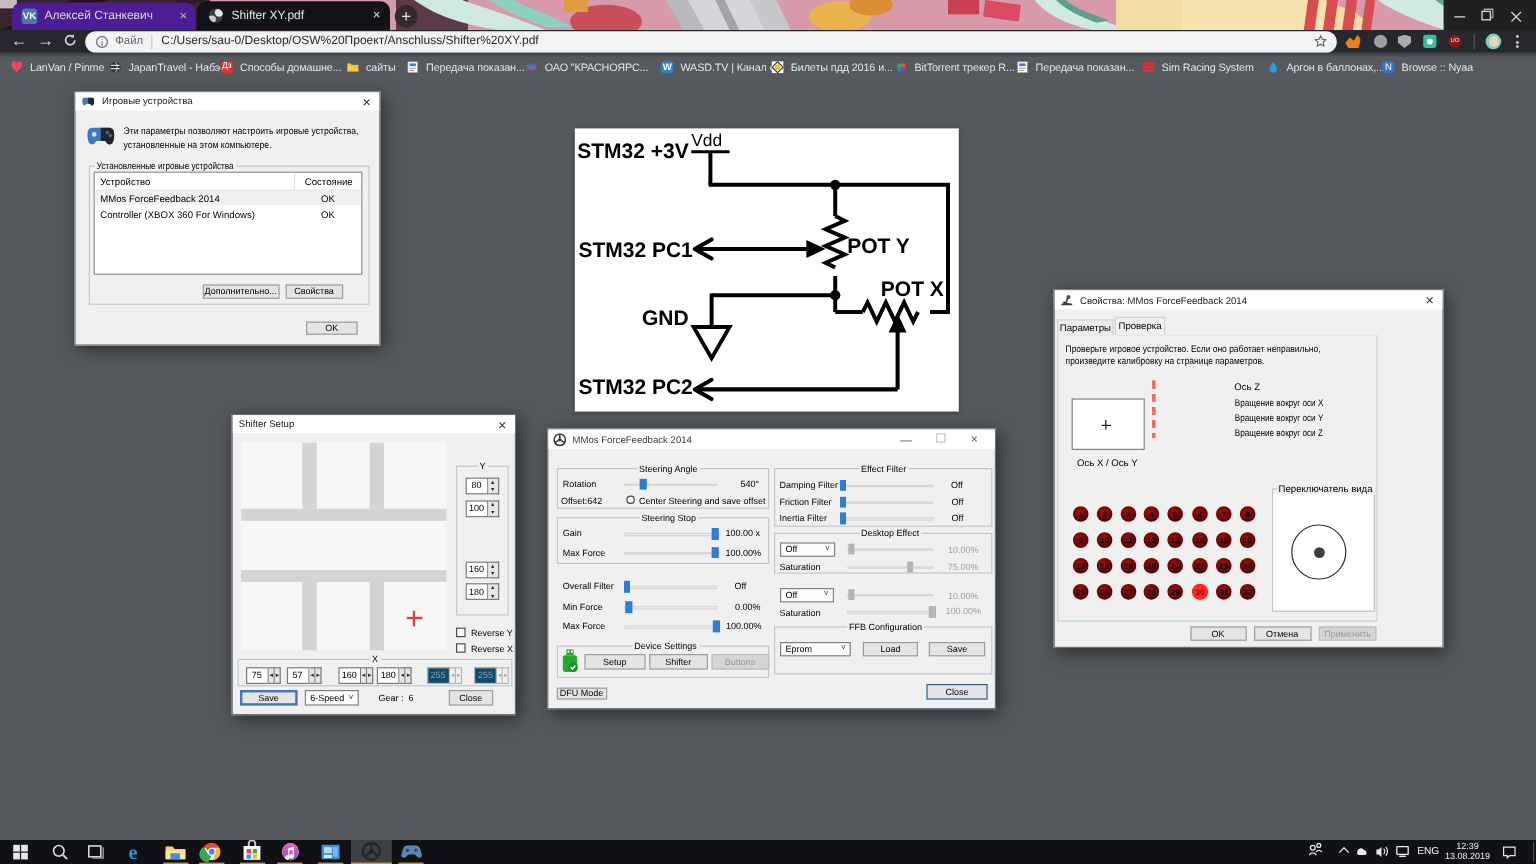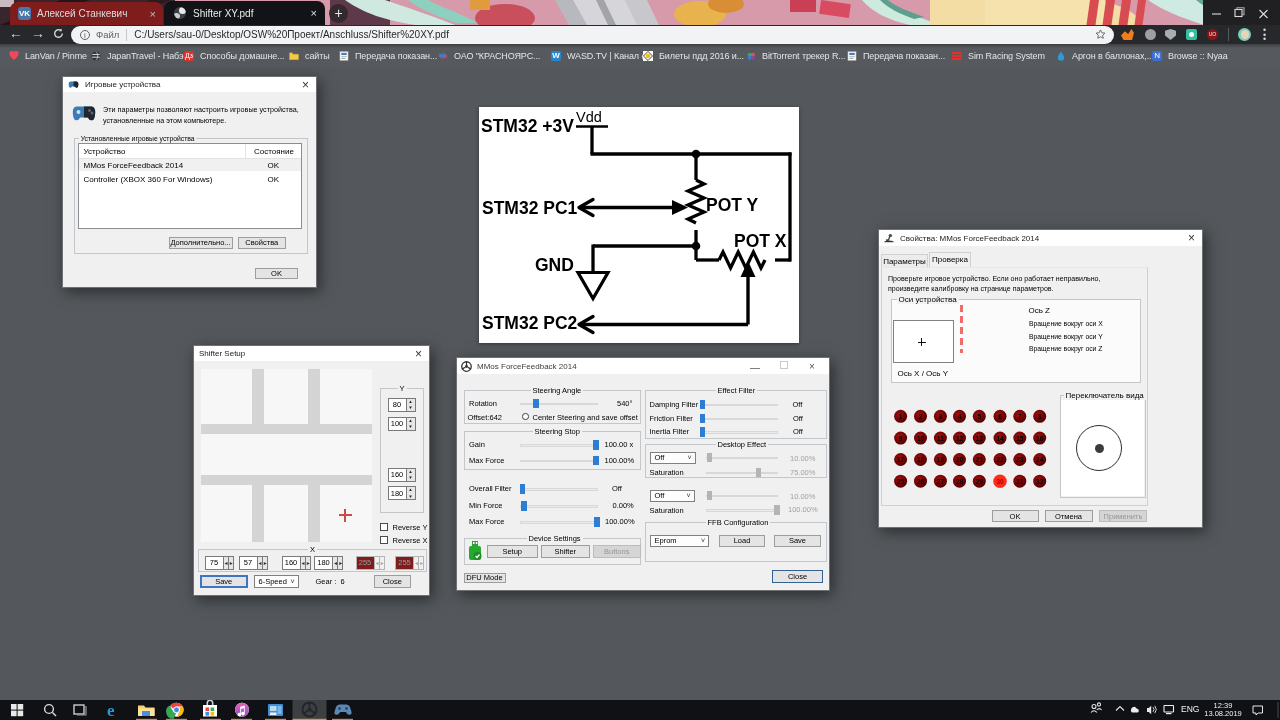--- a/index.html
+++ b/index.html
@@ -29,21 +29,21 @@
 .track{position:absolute;height:2.5px;background:#ebebeb;border:1px solid #d8d8d8}
 .thumb{position:absolute;width:5.5px;height:9.5px;background:#2d7dd2}
 .gthumb{position:absolute;width:5.5px;height:9.5px;background:#b4b4b4}
 .combo{position:absolute;background:#fdfdfd;border:1px solid #808080;font-size:7.5px;color:#000;display:flex;align-items:center;white-space:nowrap}
 .combo .ch{margin-left:auto;color:#333;font-size:7px;padding-right:3px}
 .spin{position:absolute;display:flex}
 .spin .sv{background:#fff;border:1px solid #7a7a7a;font-size:7.5px;color:#000;display:flex;align-items:center;justify-content:center}
 .chk{position:absolute;width:8px;height:8px;background:#fff;border:1px solid #4a4a4a}
 .sarr{width:9px;height:14px;border:1px solid #7a7a7a;border-left:none;font-size:4.5px;line-height:6.6px;text-align:center;background:#e6e6e6;color:#222;letter-spacing:0}
 .harr{width:5.2px;height:14px;border:1px solid #7a7a7a;border-left:none;background:#e6e6e6;color:#333;font-size:5px;line-height:13px;text-align:center;overflow:hidden}
-.spin.dis .sv{background:#7f1d1d;color:#9a9a9a;border-color:#b5b5b5}
+.spin.dis .sv{background:#0c4a6e;color:#9a9a9a;border-color:#b5b5b5}
 .spin.dis .harr{color:#a8a8a8;border-color:#b5b5b5;background:#f0f0f0}
 
 #taskbar{position:absolute;top:700px;left:0;width:1280px;height:20px;background:#101114}
 </style></head>
 <body>
 <div id="stage">
 
 <div id="tabstrip">
 <svg width="1280" height="25" viewBox="0 0 1280 25" preserveAspectRatio="none">
  <rect x="0" y="0" width="1280" height="25" fill="#d79aab"></rect>
@@ -72,21 +72,21 @@
           <rect x="1090" y="0" width="9" height="25" transform="skewX(-8)"></rect>
           <rect x="1106" y="0" width="9" height="25" transform="skewX(-8)"></rect>
           <rect x="1122" y="0" width="9" height="25" transform="skewX(-8)"></rect>
           <rect x="1138" y="0" width="8" height="25" transform="skewX(-8)"></rect>
         </g>
  <path d="M1148,0 c14,10 34,18 56,25 h40 v-25 z" fill="#cfeae2"></path>
  <path d="M1240,0 h40 v25 h-40 z" fill="#bfe4da"></path>
  <path d="M1196,0 c10,8 22,14 36,20 l8,-4 c-14,-6 -26,-10 -34,-16 z" fill="#68a796"></path>
 </svg>
 
-<div class="tab" style="left:10px;width:153px;background:#7f1d1d">
+<div class="tab" style="left:10px;width:153px;background:#4c1d95">
   <div style="width:13px;height:13px;border-radius:3px;background:#4a76a8;color:#fff;font-size:8px;font-weight:bold;text-align:center;line-height:13px;margin:0 6px 0 8px">VK</div>
   <div class="ttl" style="width:100px">Алексей Станкевич</div>
   <div class="tx" style="margin-right:7px">×</div>
 </div>
 
 <div class="tab" style="left:164px;width:161px;background:#121316;top:1px;height:24px">
   <div style="width:12px;height:12px;border-radius:50%;background:#3b3f44;margin:0 7px 0 10px;position:relative;overflow:hidden">
      <div style="position:absolute;left:5px;top:0px;width:7px;height:7px;border-radius:50%;background:#e9eaeb"></div>
      <div style="position:absolute;left:-1px;top:6px;width:7px;height:6px;border-radius:50%;background:#caccce"></div>
   </div>
@@ -454,39 +454,36 @@
     </div>
  <div class="combo" style="left:192.5px;top:176.5px;width:59.5px;height:12.5px">
       <span style="margin-left:4px">Eprom</span>
       <span class="ch">˅</span>
     </div>
  <div class="btn" style="left:262px;top:176.5px;width:46px;height:12.5px">Load</div>
  <div class="btn" style="left:317px;top:176.5px;width:47px;height:12.5px">Save</div>
  <div class="btn" style="left:6.5px;top:214.5px;width:42px;height:10.5px">DFU Mode</div>
  <div class="btn" style="left:315px;top:212px;width:51px;height:13px;border:1.5px solid #35618f">Close</div>
 </div>
-<div class="win" id="d4" style="left:878px;top:229px;width:325px;height:299px">
+<div class="win" id="d4" style="left:878px;top:241px;width:325px;height:299px">
  <div class="tbar" style="height:16px">
   <svg width="12" height="10" viewBox="0 0 12 10" style="margin:0 5px 0 4px">
         <path d="M1.5 8.2 Q6 6.6 10.5 8.2 L10.5 9.3 L1.5 9.3 Z" fill="#2f3c48"></path>
         <rect x="5.5" y="3.2" width="1.3" height="4.5" fill="#2f3c48" transform="rotate(18 6 5)"></rect>
         <circle cx="7.4" cy="2.6" r="1.7" fill="#3d5163"></circle>
         <rect x="3" y="6.4" width="2" height="1.4" fill="#1e2830"></rect>
       </svg>
   <span>Свойства: MMos ForceFeedback 2014</span>
   <span class="wx" style="margin-right:7px">×</span>
  </div>
  <div style="position:absolute;left:1.5px;top:36.5px;width:267px;height:239px;background:#f0f0f0;border:1px solid #d0d0d0;border-top:1px solid #e8e8e8"></div>
  <div style="position:absolute;left:2px;top:23.5px;width:47px;height:13px;background:#ececec;border:1px solid #d0d0d0;border-bottom:none;font-size:8px;text-align:center;line-height:13px"><span style="display:inline-block">Параметры</span></div>
  <div style="position:absolute;left:50px;top:21.5px;width:42px;height:15.5px;background:#f0f0f0;border:1px solid #d0d0d0;border-bottom:none;font-size:8px;text-align:center;line-height:14px;z-index:2"><span style="display:inline-block">Проверка</span></div>
  <div class="lbl" style="left:8.5px;top:44px;font-size:8px;transform:scaleX(.88);transform-origin:0 0">Проверьте игровое устройство. Если оно работает неправильно,</div>
  <div class="lbl" style="left:8.5px;top:54px;font-size:8px;transform:scaleX(.88);transform-origin:0 0">произведите калибровку на странице параметров.</div>
- <div class="grp" style="left:11.5px;top:68.5px;width:250px;height:84.5px;background:#fbfbfb">
-      <span class="gl" style="left:5px;background:#f2f2f2;font-size:8px">Оси устройства</span>
-    </div>
  <div style="position:absolute;left:14px;top:90px;width:61px;height:43px;background:#fff;border:1px solid #7e8287"></div>
  <div style="position:absolute;left:38.5px;top:111.6px;width:8px;height:1px;background:#111"></div>
  <div style="position:absolute;left:42px;top:108.1px;width:1px;height:8px;background:#111"></div>
  <span class="lbl" style="left:18.5px;top:139px;font-size:8px">Ось X / Ось Y</span>
  <div style="position:absolute;left:81px;top:74.5px;width:2.5px;height:48px;background:repeating-linear-gradient(#f26a6a 0 7px,transparent 7px 11px)"></div>
  <span class="lbl" style="left:149.5px;top:75.5px;font-size:8px">Ось Z</span>
  <span class="lbl" style="left:149.5px;top:88.5px;font-size:8px;transform:scaleX(.85);transform-origin:0 0">Вращение вокруг оси X</span>
  <span class="lbl" style="left:149.5px;top:101.5px;font-size:8px;transform:scaleX(.85);transform-origin:0 0">Вращение вокруг оси Y</span>
  <span class="lbl" style="left:149.5px;top:114px;font-size:8px;transform:scaleX(.85);transform-origin:0 0">Вращение вокруг оси Z</span>
  <svg width="166" height="101" viewBox="0 0 166 101" style="position:absolute;left:9px;top:166px">

